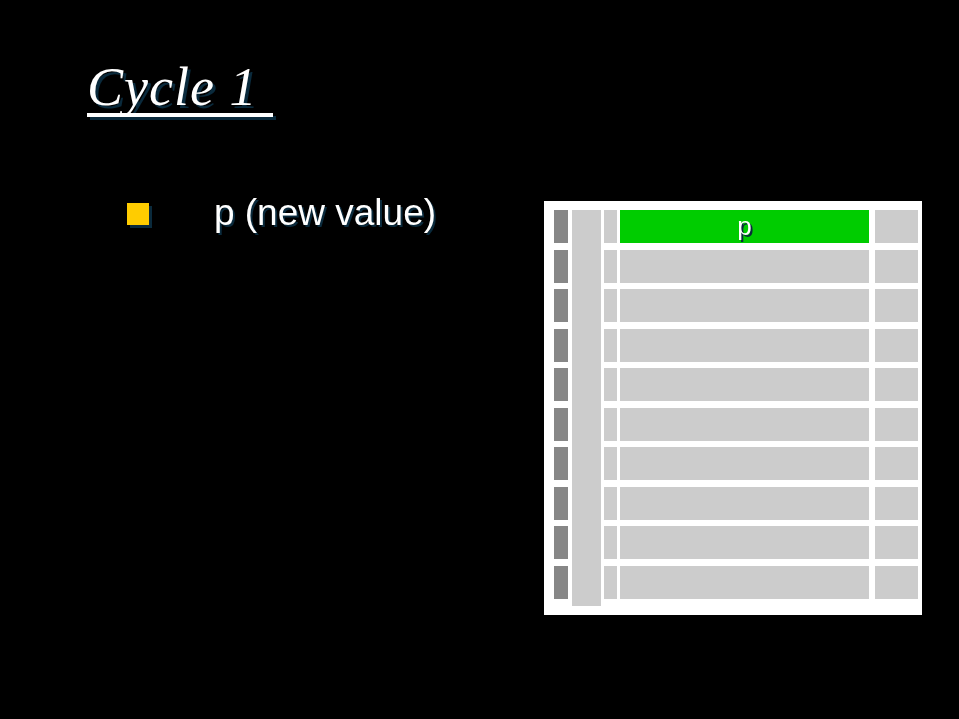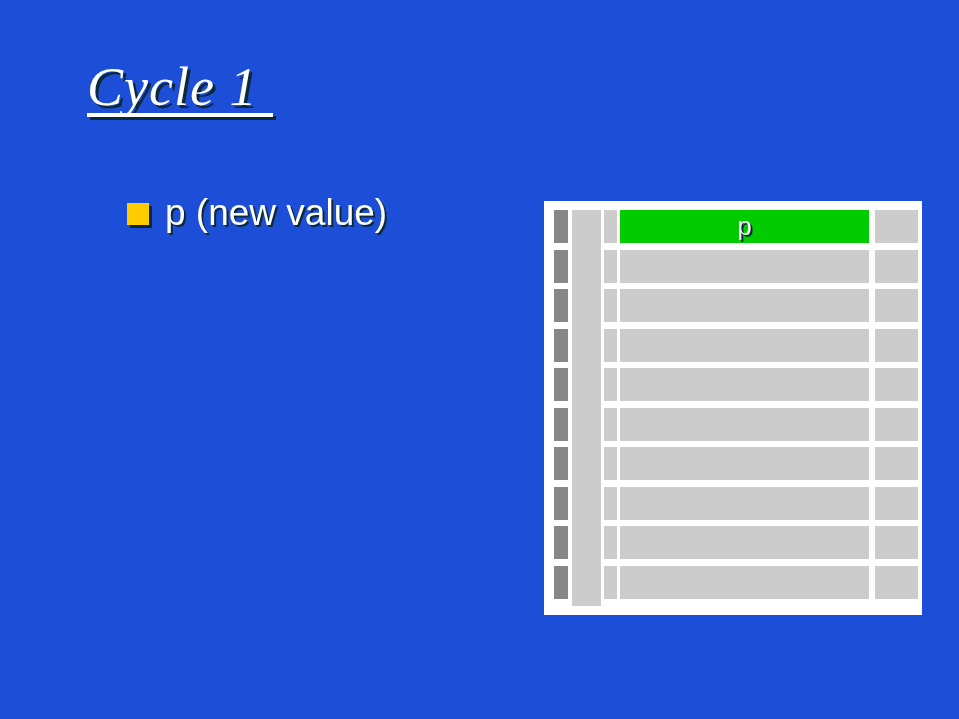--- a/index.html
+++ b/index.html
@@ -10,21 +10,21 @@
   body {
     width: 959px;
     height: 719px;
     overflow: hidden;
     font-family: "Liberation Sans", sans-serif;
   }
   #slide {
     position: relative;
     width: 959px;
     height: 719px;
-    background: #1d4ed8;
+    background: #000000;
     overflow: hidden;
   }
 
   
   #title-block {
     position: absolute;
     left: 87px;
     top: 58px;
     width: 600px;
     height: 70px;
@@ -72,20 +72,21 @@
   #bullet-text {
     position: absolute;
     left: 38px;
     top: 0px;
     width: 320px;
     font-family: "Liberation Sans", sans-serif;
     font-size: 37px;
     line-height: 45px;
     color: #FFFFFF;
     text-shadow: 2px 2px 0 #0A2A3C;
+    text-align: center;
   }
   #bullet-text .line {
     display: block;
     white-space: nowrap;
   }
 
   
   #table-panel {
     position: absolute;
     left: 544px;

